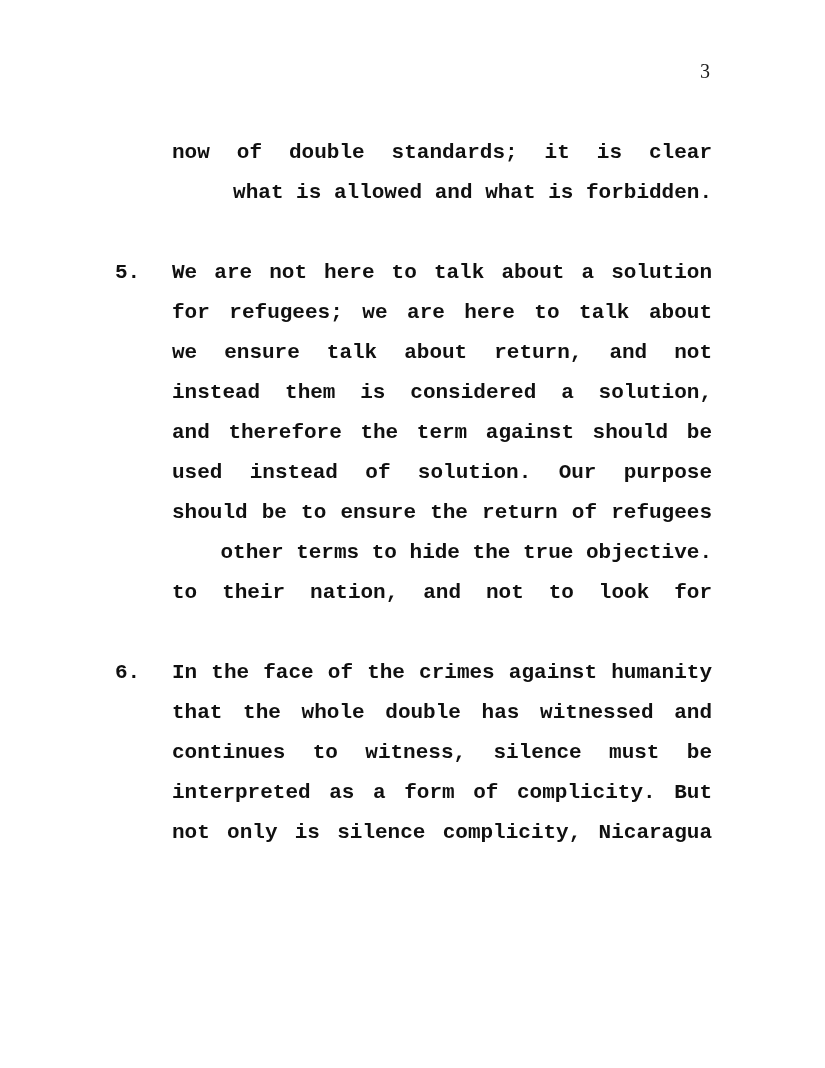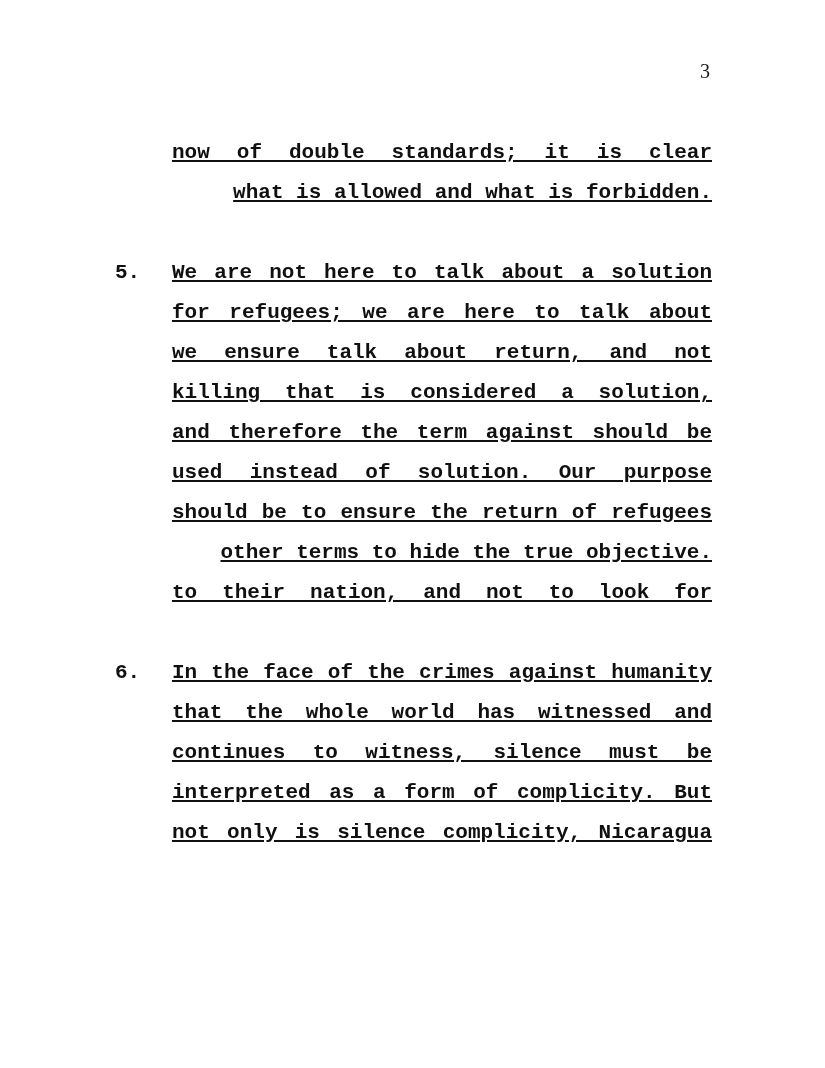--- a/index.html
+++ b/index.html
@@ -35,21 +35,20 @@
     top: 133px;
     left: 172px;
     width: 540px;
     font-size: 21px;
     font-weight: 700;
   }
 
   .para {
     position: relative;
     margin-bottom: 40px;
-    text-decoration: underline;
   }
   .para:last-child { margin-bottom: 0; }
 
   .marker {
     position: absolute;
     left: -57px;
     top: 0;
     height: 40px;
     line-height: 40px;
     font-weight: 700;
@@ -85,31 +84,31 @@
     <div class="para">
       <div class="line j">now of double standards; it is clear</div>
       <div class="line">what is allowed and what is forbidden.</div>
     </div>
 
     <div class="para">
       <span class="marker">5.</span>
       <div class="line j">We are not here to talk about a solution</div>
       <div class="line j">for refugees; we are here to talk about</div>
       <div class="line j">we ensure talk about return, and not</div>
-      <div class="line j">killing that is considered a solution,</div>
+      <div class="line j">instead them is considered a solution,</div>
       <div class="line j">and therefore the term against should be</div>
       <div class="line j">used instead of solution. Our purpose</div>
       <div class="line j">should be to ensure the return of refugees</div>
       <div class="line">other terms to hide the true objective.</div>
       <div class="line j">to their nation, and not to look for</div>
     </div>
 
     <div class="para">
       <span class="marker">6.</span>
       <div class="line j">In the face of the crimes against humanity</div>
-      <div class="line j">that the whole world has witnessed and</div>
+      <div class="line j">that the whole double has witnessed and</div>
       <div class="line j">continues to witness, silence must be</div>
       <div class="line j">interpreted as a form of complicity. But</div>
       <div class="line j">not only is silence complicity, Nicaragua</div>
     </div>
 
   </div>
 </div>
 
 </body></html>

